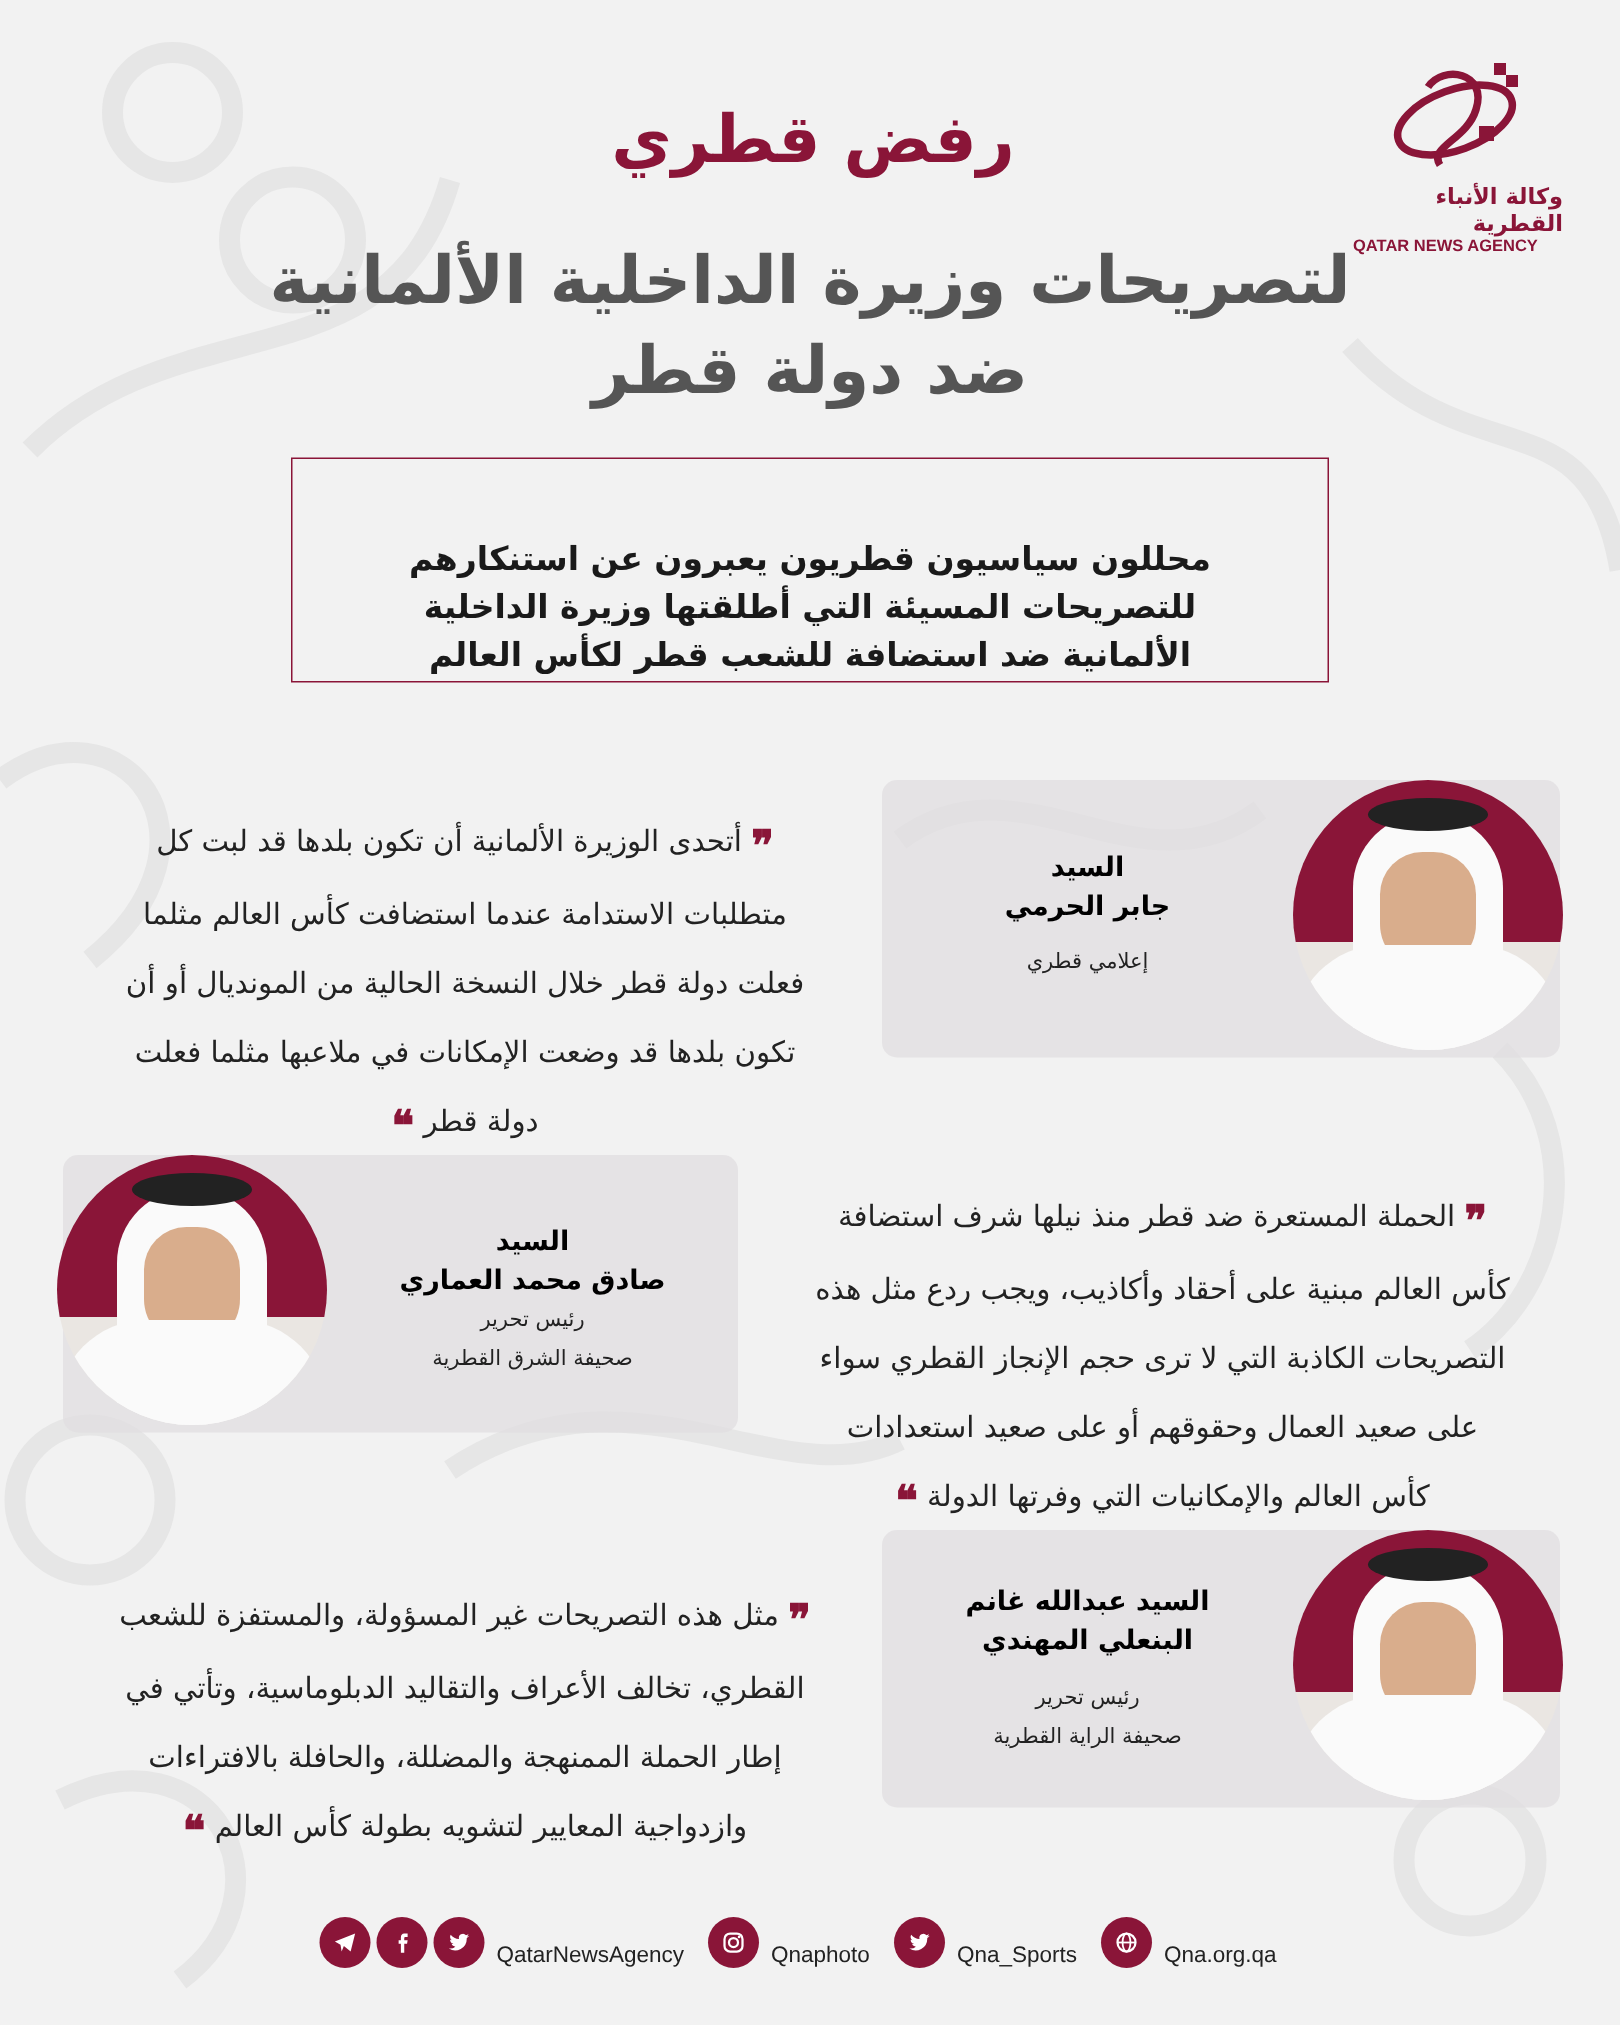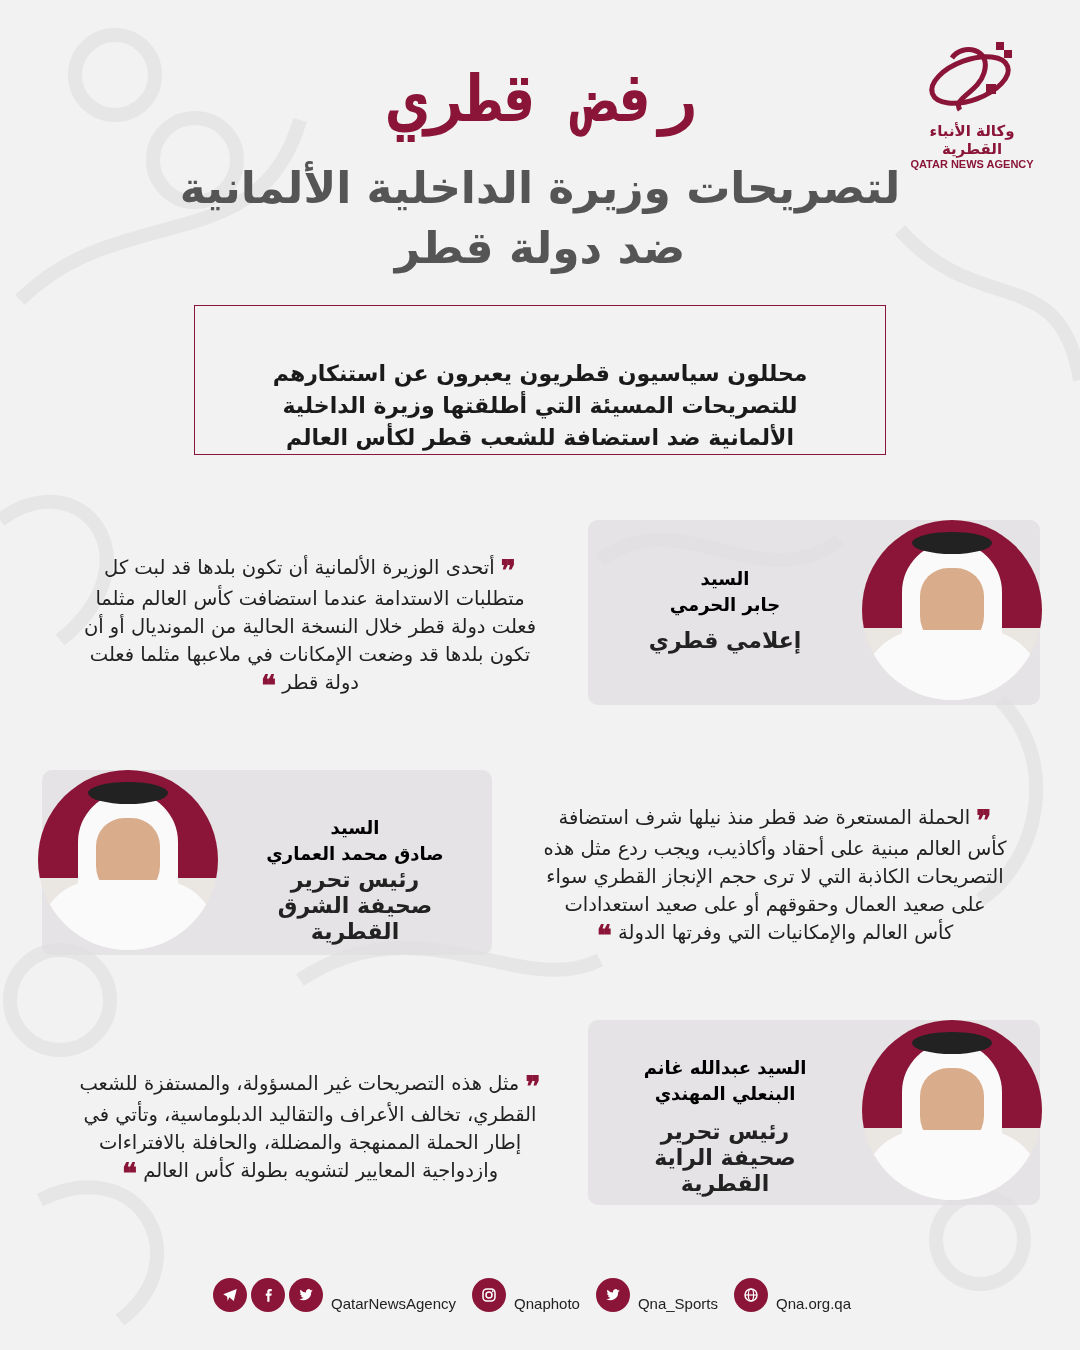--- a/index.html
+++ b/index.html
@@ -8,29 +8,29 @@
     position: relative;
     background: #f2f2f2;
     font-family: "DejaVu Sans", "Liberation Sans", sans-serif;
     color: #222;
   }
   .bg-pattern { position: absolute; inset: 0; z-index: 0; pointer-events: none; }
   .bg-pattern svg { width: 100%; height: 100%; }
 
   .logo {
     position: absolute; top: 38px; right: 38px; width: 140px;
-    text-align: center; z-index: 2;
+    z-index: 2;
   }
   .logo svg { width: 100px; height: 80px; display: block; margin: 0 auto; }
   .logo-ar { font-size: 15px; font-weight: bold; color: #8a1538; margin-top: 4px; }
   .logo-en { font-size: 11px; font-weight: bold; color: #8a1538; font-family: "Liberation Sans", sans-serif; direction: ltr; }
 
   .title {
     position: absolute; top: 72px; left: 4px; right: 0; text-align: center; z-index: 2;
-    font-size: 64px; font-weight: bold; color: #8a1538; line-height: 1; font-family: Liberation Mono, monospace;
+    font-size: 44px; font-weight: bold; color: #8a1538; line-height: 1;
   }
   .subtitle {
     position: absolute; top: 158px; left: 0; right: 0; text-align: center; z-index: 2;
     font-size: 44px; font-weight: bold; color: #555; line-height: 60px;
   }
 
   .lede-box {
     position: absolute; top: 305px; left: 194px; width: 692px; height: 150px;
     border: 1.5px solid #8a1538; z-index: 2;
     display: flex; align-items: flex-end; justify-content: center;
@@ -65,25 +65,25 @@
     position: absolute; left: 50%; transform: translateX(-50%);
     top: 12px; width: 80px; height: 22px; background: #222; border-radius: 40px/11px;
   }
   .photo .dish {
     position: absolute; left: 50%; transform: translateX(-50%);
     top: 110px; width: 180px; height: 90px; background: #fafafa; border-radius: 60px 60px 0 0;
   }
 
   .person { position: absolute; z-index: 3; text-align: center; }
   .person .honor, .person .name { color: #000000; font-weight: bold; font-size: 18px; line-height: 26px; }
-  .person .role { color: #222; font-size: 22px; line-height: 26px; font-weight: bold; }
+  .person .role { color: #222; font-size: 14px; line-height: 26px; }
 
   .quote {
     position: absolute; z-index: 3; text-align: center;
-    font-size: 19.5px; line-height: 28px; color: #222; margin-top: 16px;
+    font-size: 19.5px; line-height: 46px; color: #222;
   }
   .qm { color: #8a1538; font-weight: bold; font-size: 28px; vertical-align: -6px; font-family: "DejaVu Serif", serif; }
 
   .footer {
     position: absolute; top: 1278px; left: 0; right: 0; z-index: 3;
     direction: ltr; display: flex; justify-content: center; align-items: flex-end; gap: 0;
   }
   .soc-icon {
     width: 34px; height: 34px; border-radius: 50%; background: #8a1538;
     display: inline-flex; align-items: center; justify-content: center; color: #fff; margin-right: 4px;

